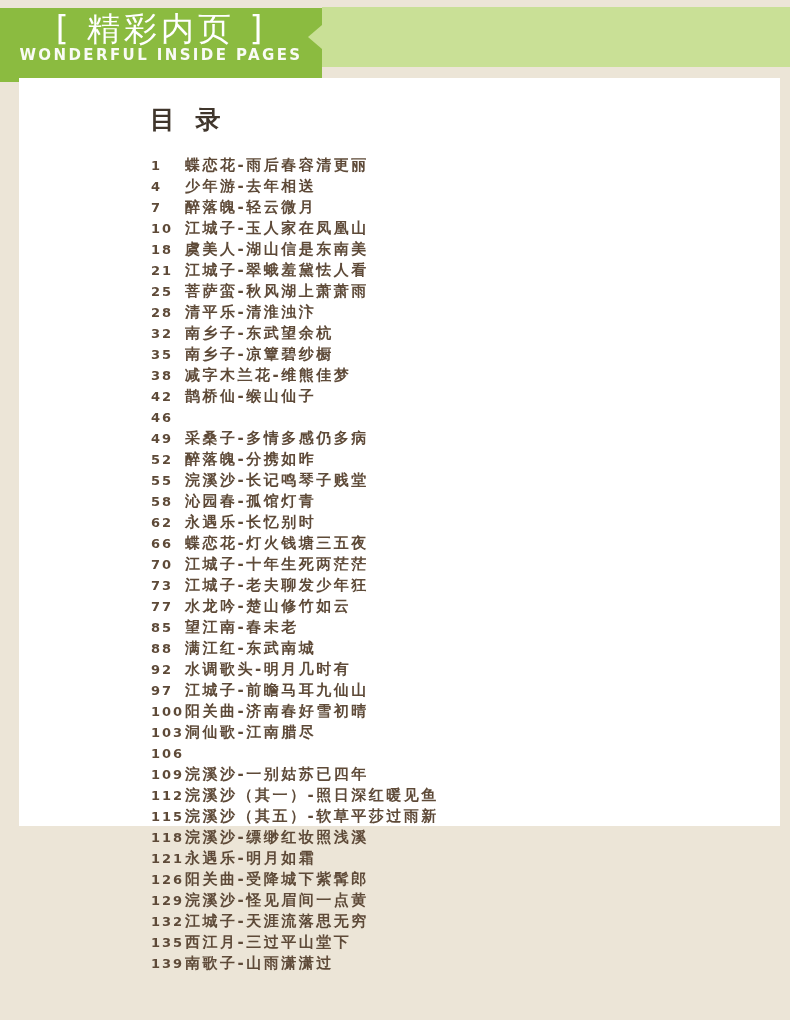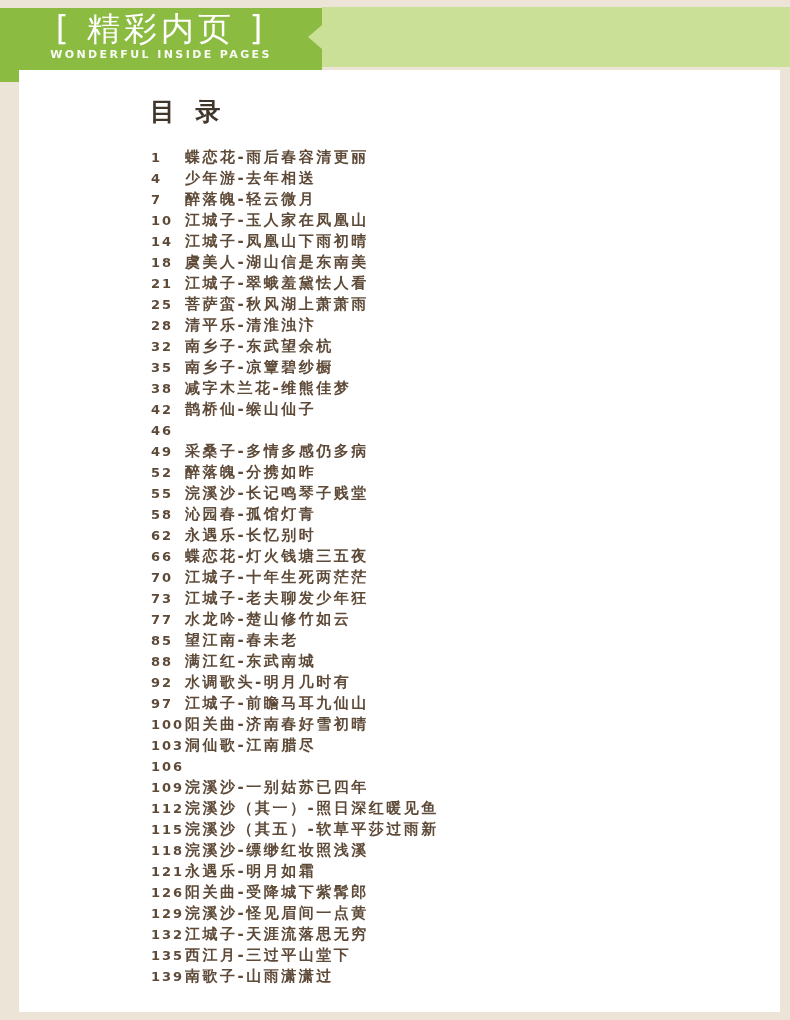--- a/index.html
+++ b/index.html
@@ -24,28 +24,28 @@
     border-right-width:14px;border-right-style:solid;
   }
   .banner-zh{
     margin-top:3px;
     font-size:33px;line-height:36px;
     letter-spacing:4px;
     white-space:pre;
   }
   .banner-en{
     margin-top:2px;
-    font-size:11px;line-height:12px;
+    font-size:15px;line-height:12px;
     letter-spacing:2.4px;
     font-weight:600;
     opacity:.95;
     white-space:pre;
   }
   .page{
-    position:absolute;left:19px;top:70px;width:761px;height:942px;
+    position:absolute;left:19px;top:78px;width:761px;height:748px;
     background:#ffffff;
   }
   .toc-heading{
     position:absolute;left:131px;top:28px;margin:0;
     font-size:25px;line-height:28px;
     font-weight:700;
     letter-spacing:1px;
     white-space:pre;
   }
   .toc-list{
@@ -96,24 +96,20 @@
   <li class="toc-row">
     <span class="toc-num">7</span>
     <span class="toc-title">醉落魄-轻云微月</span>
   </li>
 
   <li class="toc-row">
     <span class="toc-num">10</span>
     <span class="toc-title">江城子-玉人家在凤凰山</span>
   </li>
 
-  <li class="toc-row">
-    <span class="toc-num">14</span>
-    <span class="toc-title">江城子-凤凰山下雨初晴</span>
-  </li>
 
   <li class="toc-row">
     <span class="toc-num">18</span>
     <span class="toc-title">虞美人-湖山信是东南美</span>
   </li>
 
   <li class="toc-row">
     <span class="toc-num">21</span>
     <span class="toc-title">江城子-翠蛾羞黛怯人看</span>
   </li>

